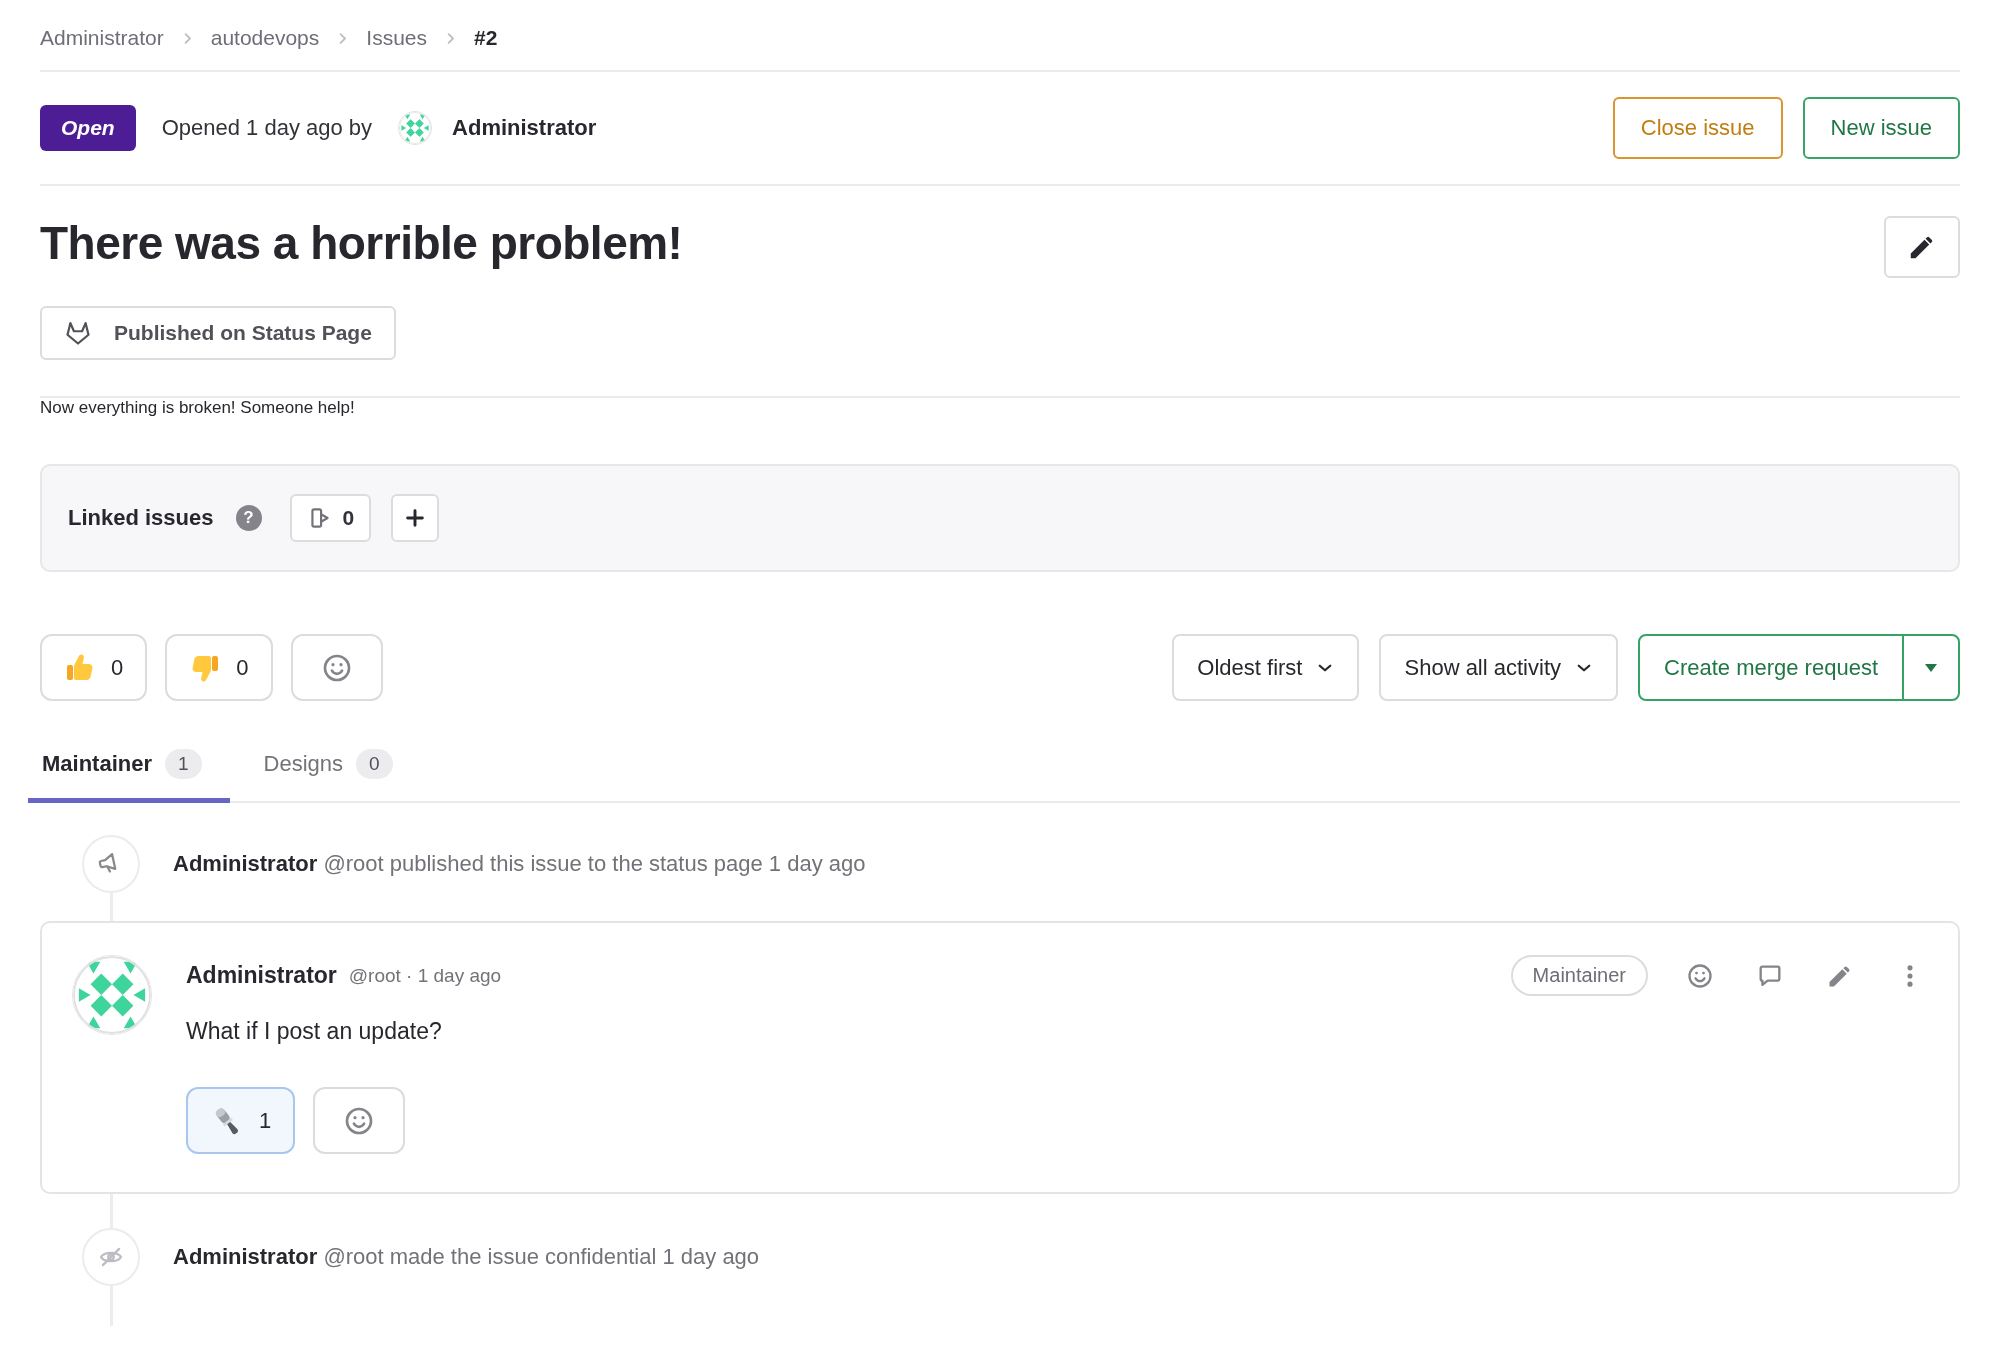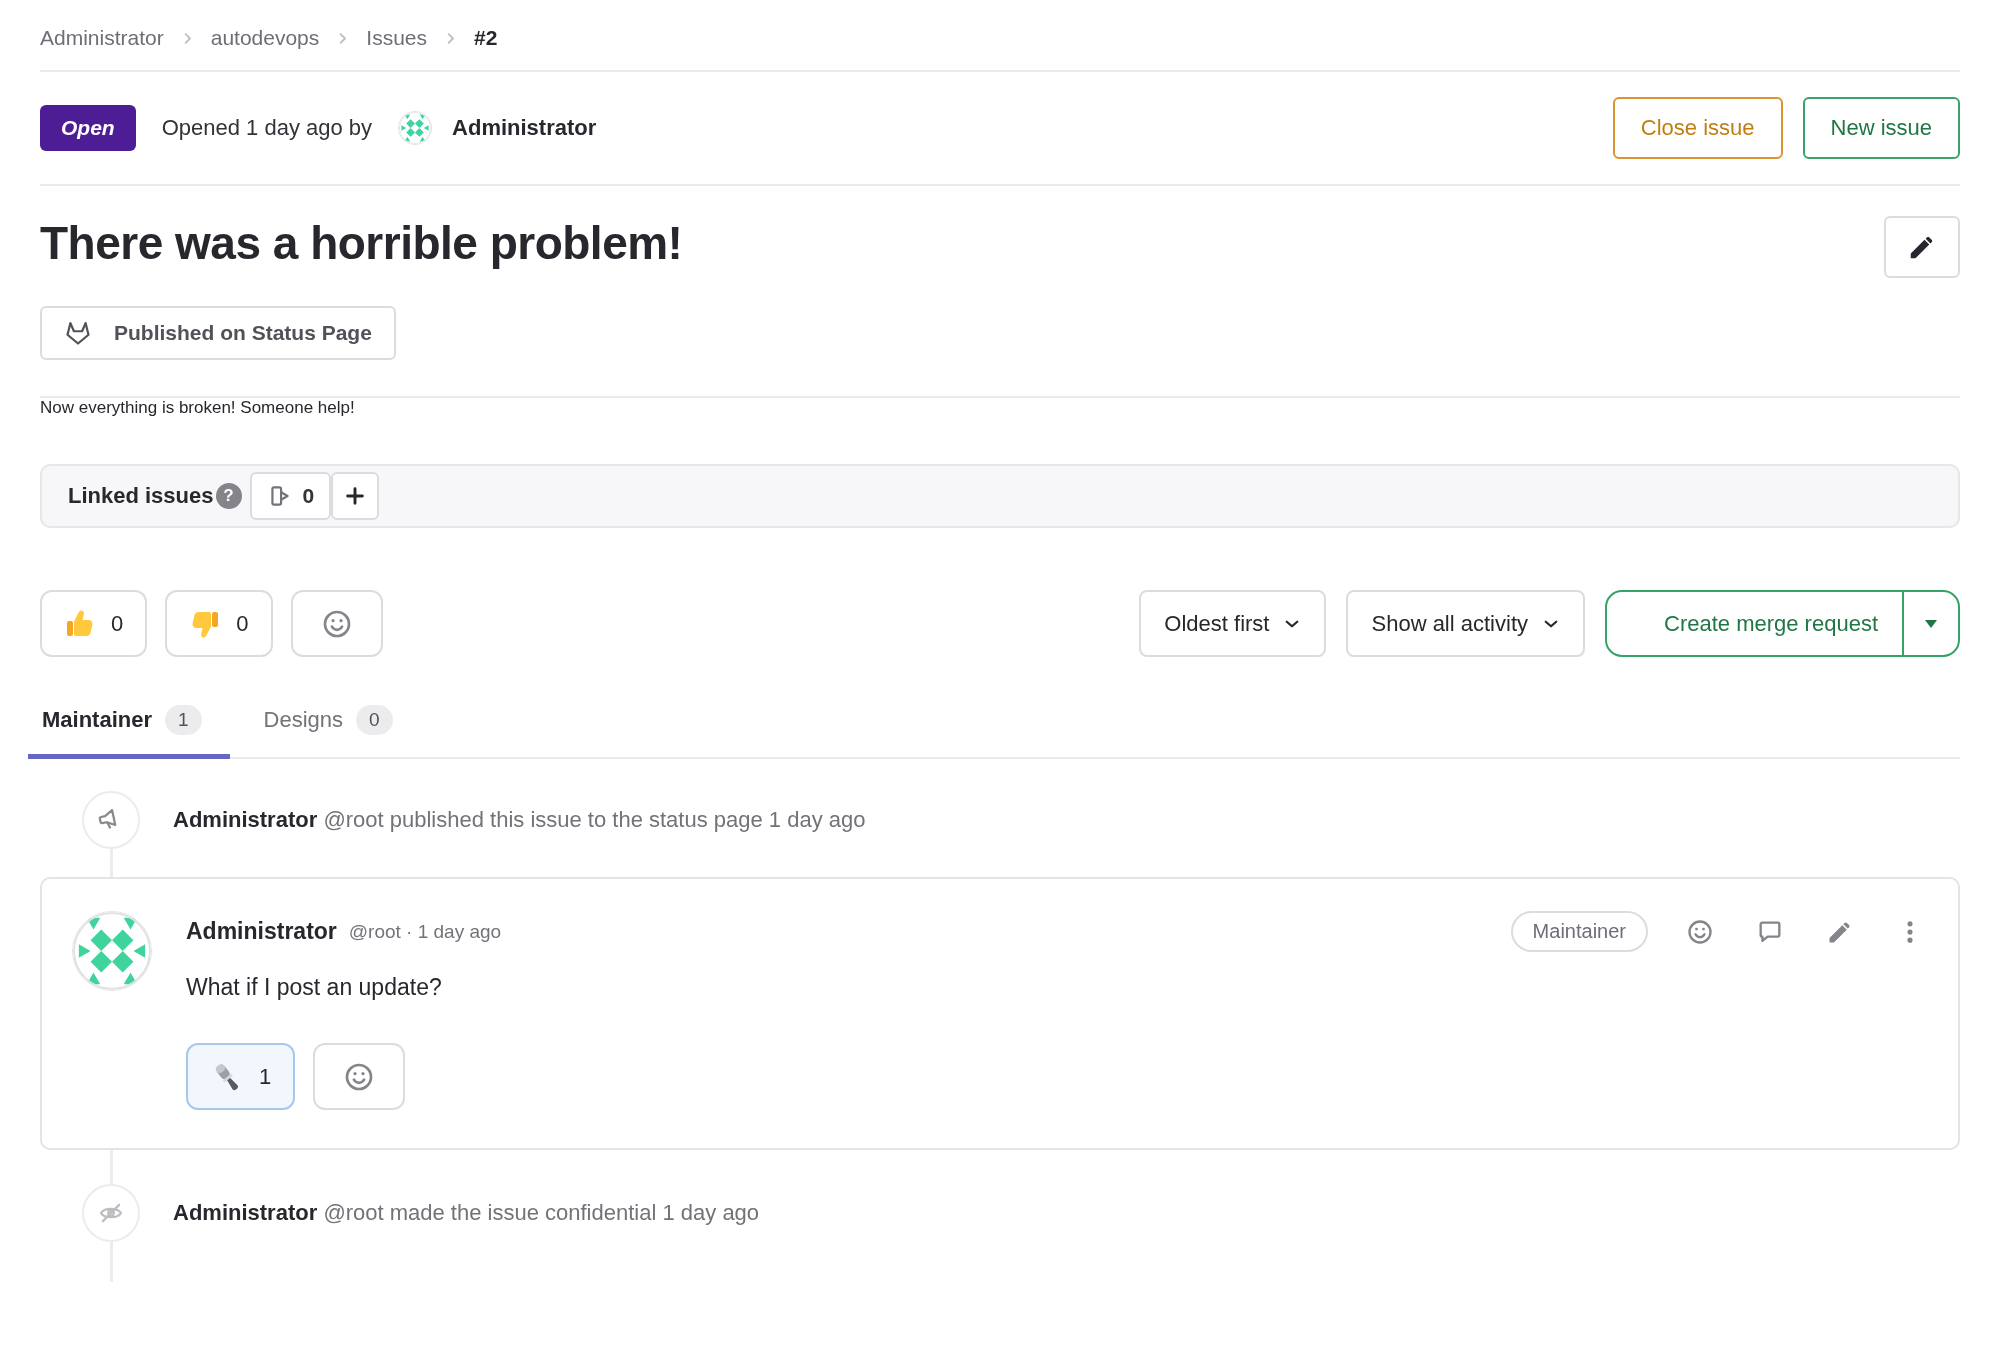--- a/index.html
+++ b/index.html
@@ -32,35 +32,35 @@
   .issue-title { font-size:46px; font-weight:700; letter-spacing:-0.5px; color:#28272d; }
   .btn-edit-title { width:76px; height:62px; padding:0; }
 
   
   .status-page-badge { display:inline-flex; align-items:center; gap:22px; margin-top:28px; border:2px solid #dcdcde; border-radius:6px; padding:11px 22px; font-size:21px; font-weight:700; color:#535158; background:#fff; }
   .div-2 { margin-top:36px; }
 
   .issue-description { font-size:17px; color:#28272d; }
 
   
-  .linked-card { margin-top:46px; background:#f7f7f9; border:2px solid #e7e7ea; border-radius:10px; padding:6px 26px; display:flex; align-items:center; }
+  .linked-card { margin-top:46px; background:#f7f7f9; border:2px solid #e7e7ea; border-radius:10px; padding:28px 26px; display:flex; align-items:center; gap:20px; }
   .linked-title { font-size:22px; font-weight:700; color:#28272d; }
   .help-icon { width:26px; height:26px; border-radius:50%; background:#85848b; color:#fff; font-size:17px; font-weight:700; display:inline-flex; align-items:center; justify-content:center; margin-left:2px; cursor:pointer; }
   .linked-count-pill { display:inline-flex; align-items:center; gap:10px; background:#fff; border:2px solid #dcdcde; border-radius:6px; padding:9px 15px; margin-left:8px; cursor:pointer; }
   .linked-count { font-size:21px; font-weight:600; color:#333238; }
   .btn-add-linked { width:48px; height:48px; padding:0; border-radius:6px; }
 
   
   .controls-row { margin-top:62px; display:flex; align-items:center; }
   .award-group { display:flex; gap:18px; }
   .award-btn { display:inline-flex; align-items:center; gap:15px; height:67px; background:#fff; border:2px solid #dcdcde; border-radius:12px; padding:0 22px; font-size:22px; color:#28272d; cursor:pointer; font-family:inherit; }
   .award-btn.smile-only { padding:0 28px; }
   .right-controls { margin-left:auto; display:flex; align-items:center; gap:20px; }
   .dropdown-btn { display:inline-flex; align-items:center; gap:14px; height:67px; background:#fff; border:2px solid #dcdcde; border-radius:8px; padding:0 23px; font-size:22px; color:#28272d; cursor:pointer; font-family:inherit; }
-  .split-btn { display:flex; align-items:stretch; border:2px solid #35a266; border-radius:17px; overflow:hidden; height:67px; background:#fff;padding-left:33px; }
+  .split-btn { display:flex; align-items:stretch; border:2px solid #35a266; border-radius:8px; overflow:hidden; height:67px; background:#fff; }
   .split-main { display:flex; align-items:center; padding:0 24px; font-size:22px; color:#217645; cursor:pointer; }
   .split-caret { width:56px; display:flex; align-items:center; justify-content:center; border-left:2px solid #35a266; cursor:pointer; }
 
   
   .tabs { margin-top:48px; display:flex; gap:58px; border-bottom:2px solid #ebebee; }
   .tab { display:flex; align-items:center; gap:13px; padding:0 2px 22px 2px; position:relative; cursor:pointer; font-size:22px; color:#737278; }
   .tab.active { color:#28272d; font-weight:700; }
   .tab.active::after { content:""; position:absolute; left:-12px; right:-26px; bottom:-2px; height:5px; background:#6666c4; }
   .count-pill { background:#ececef; color:#535158; font-size:19px; font-weight:400; border-radius:999px; padding:4px 13px; }
 

